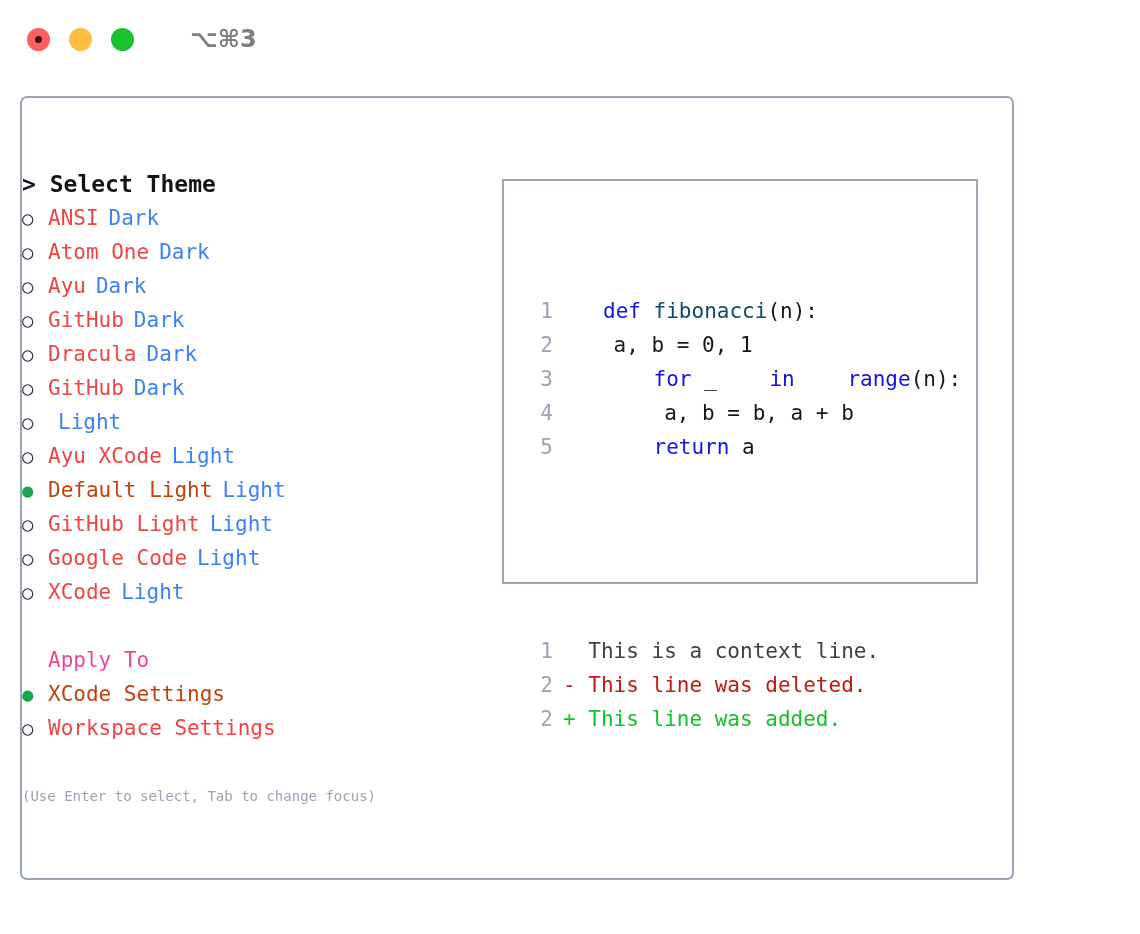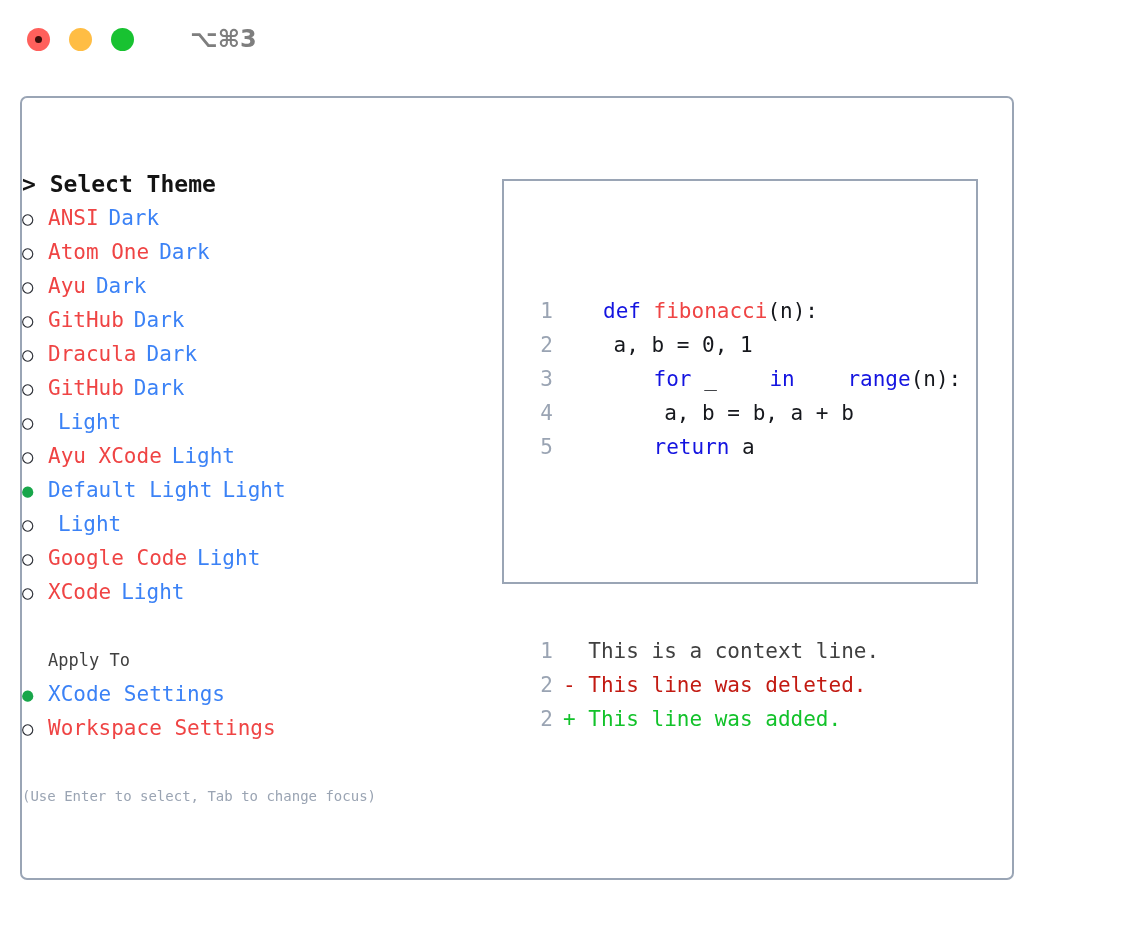--- a/index.html
+++ b/index.html
@@ -109,29 +109,29 @@
     width: 26px;
     flex: none;
     font-size: 19px;
     color: #2c2f36;
   }
   .bullet.sel {
     color: #18a64a;
     font-size: 19px;
   }
   .row .name { color: #ef4444; }
-  .row.selected .name { color: #3b82f6; }
+  .row.selected .name { color: #c2410c; }
   .row .tag {
     color: #3b82f6;
     margin-left: 10px;
   }
   .section-gap { height: 34px; }
   .section-title {
-    font-size: 17px;
-    color: #404040;
+    font-size: 21px;
+    color: #ec4899;
     line-height: 34px;
     padding-left: 26px;
     white-space: pre;
   }
   .hint {
     margin-top: 34px;
     font-size: 14px;
     line-height: 34px;
     color: #9aa4b3;
     width: 400px;
@@ -170,21 +170,21 @@
   .cline { display: flex; white-space: pre; }
   .lnum {
     width: 36px;
     text-align: right;
     color: #9aa4b3;
     flex: none;
     padding-right: 10px;
   }
   .ctext { white-space: pre; }
   .kw  { color: #1414e0; margin-left: 40px; }
-  .fn  { color: #ef4444; }
+  .fn  { color: #0c4a6e; }
   .pl  { color: #16181d; }
   .ctx { color: #404040; }
   .del { color: #c21a12; }
   .add { color: #12c22a; }
   .blank-line { height: 34px; }
 </style>
 </head>
 <body>
 
 <div class="window">
@@ -206,21 +206,21 @@
         <div id="theme-list">
             <div class="row"><span class="bullet">○</span><span class="name">ANSI</span><span class="tag">Dark</span></div>
             <div class="row"><span class="bullet">○</span><span class="name">Atom One</span><span class="tag">Dark</span></div>
             <div class="row"><span class="bullet">○</span><span class="name">Ayu</span><span class="tag">Dark</span></div>
             <div class="row"><span class="bullet">○</span><span class="name">GitHub</span><span class="tag">Dark</span></div>
             <div class="row"><span class="bullet">○</span><span class="name">Dracula</span><span class="tag">Dark</span></div>
             <div class="row"><span class="bullet">○</span><span class="name">GitHub</span><span class="tag">Dark</span></div>
             <div class="row"><span class="bullet">○</span><span class="tag">Light</span></div>
             <div class="row"><span class="bullet">○</span><span class="name">Ayu XCode</span><span class="tag">Light</span></div>
             <div class="row selected"><span class="bullet sel">●</span><span class="name">Default Light</span><span class="tag">Light</span></div>
-            <div class="row"><span class="bullet">○</span><span class="tag">Light</span></div>
+            <div class="row"><span class="bullet">○</span><span class="name">GitHub Light</span><span class="tag">Light</span></div>
             <div class="row"><span class="bullet">○</span><span class="name">Google Code</span><span class="tag">Light</span></div>
             <div class="row"><span class="bullet">○</span><span class="name">XCode</span><span class="tag">Light</span></div>
           </div>
 
         <div class="section-gap"></div>
         <div class="section-title">Apply To</div>
         <div id="apply-list">
             <div class="row selected"><span class="bullet sel">●</span><span class="name">XCode Settings</span></div>
             <div class="row"><span class="bullet">○</span><span class="name">Workspace Settings</span></div>
           </div>

